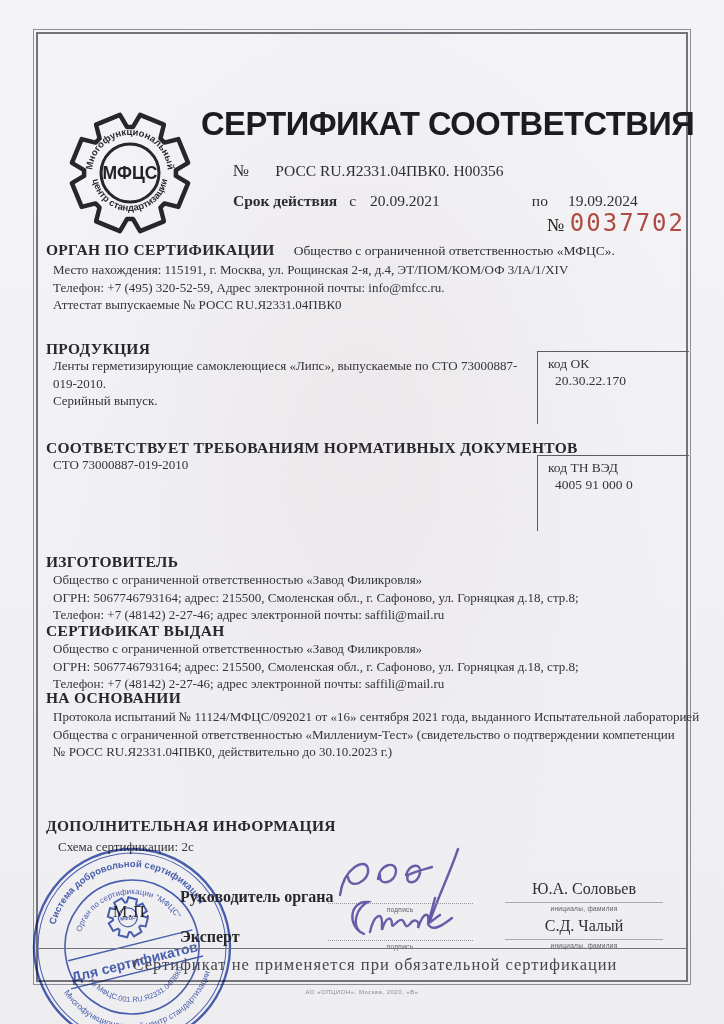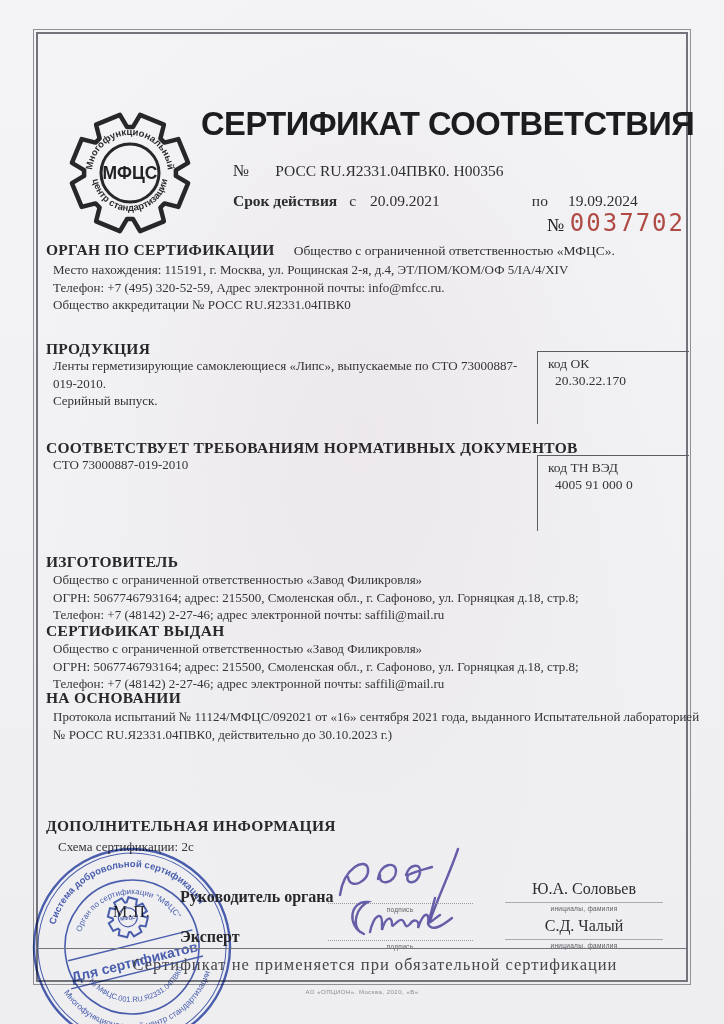--- a/index.html
+++ b/index.html
@@ -119,23 +119,23 @@
   </div>
 
   <div class="abs blank-num">
     <span class="no">№</span><span class="digits">0037702</span>
   </div>
 
   <div class="abs h-row" style="left:46px;top:241px;">
     <span class="h">ОРГАН ПО СЕРТИФИКАЦИИ</span><span class="v">Общество с ограниченной ответственностью «МФЦС».</span>
   </div>
   <div class="abs lines" style="left:53px;top:261px;">
-    <div>Место нахождения: 115191, г. Москва, ул. Рощинская 2-я, д.4, ЭТ/ПОМ/КОМ/ОФ 5/IА/4/XIV</div>
+    <div>Место нахождения: 115191, г. Москва, ул. Рощинская 2-я, д.4, ЭТ/ПОМ/КОМ/ОФ 3/IА/1/XIV</div>
     <div>Телефон: +7 (495) 320-52-59, Адрес электронной почты: info@mfcc.ru.</div>
-    <div>Общество аккредитации № РОСС RU.Я2331.04ПВК0</div>
+    <div>Аттестат выпускаемые № РОСС RU.Я2331.04ПВК0</div>
   </div>
 
   <div class="abs sec-h" style="left:46px;top:340px;">ПРОДУКЦИЯ</div>
   <div class="abs lines" style="left:53px;top:357px;width:478px;">
     <div>Ленты герметизирующие самоклеющиеся «Липс», выпускаемые по СТО 73000887-019-2010.</div>
     <div>Серийный выпуск.</div>
   </div>
   <div class="abs code-box" style="left:537px;top:351px;">
     <div>код ОК</div>
     <div class="val">20.30.22.170</div>
@@ -158,20 +158,21 @@
   <div class="abs sec-h" style="left:46px;top:622px;">СЕРТИФИКАТ ВЫДАН</div>
   <div class="abs lines" style="left:53px;top:640px;">
     <div>Общество с ограниченной ответственностью «Завод Филикровля»</div>
     <div>ОГРН: 5067746793164; адрес: 215500, Смоленская обл., г. Сафоново, ул. Горняцкая  д.18,  стр.8;</div>
     <div>Телефон: +7 (48142) 2-27-46; адрес электронной почты: saffili@mail.ru</div>
   </div>
 
   <div class="abs sec-h" style="left:46px;top:689px;">НА ОСНОВАНИИ</div>
   <div class="abs lines" style="left:53px;top:708px;line-height:17.5px;">
     <div>Протокола испытаний № 11124/МФЦС/092021 от «16» сентября 2021 года, выданного Испытательной лабораторией</div>
+    <div>Общества с ограниченной ответственностью «Миллениум-Тест» (свидетельство о подтверждении компетенции</div>
     <div>№ РОСС RU.Я2331.04ПВК0, действительно до 30.10.2023 г.)</div>
   </div>
 
   <div class="abs sec-h" style="left:46px;top:817px;">ДОПОЛНИТЕЛЬНАЯ ИНФОРМАЦИЯ</div>
   <div class="abs lines" style="left:58px;top:838px;">Схема сертификации: 2с</div>
 
   <div class="abs mp" style="left:113px;top:903px;">М.П.</div>
 
   <svg class="abs stamp" style="left:26px;top:841px;transform:rotate(-8deg);" width="212" height="212" viewBox="0 0 212 212">
     <g stroke="#3f57b0" fill="none">

